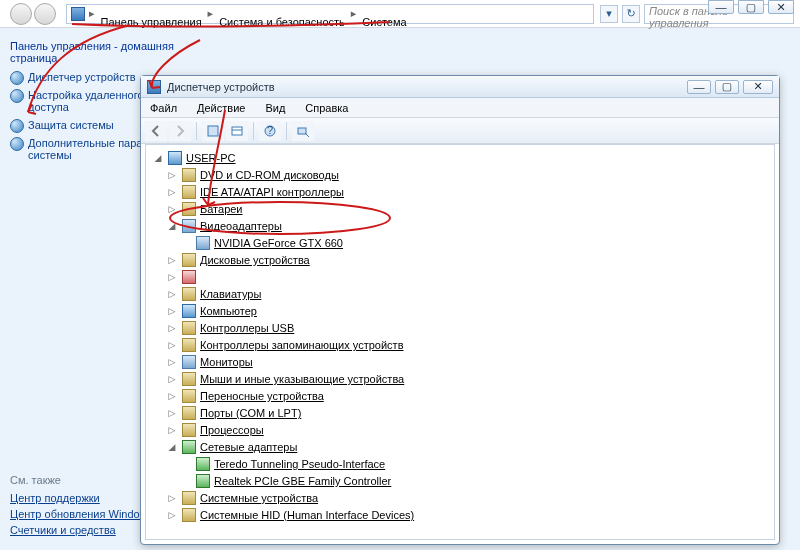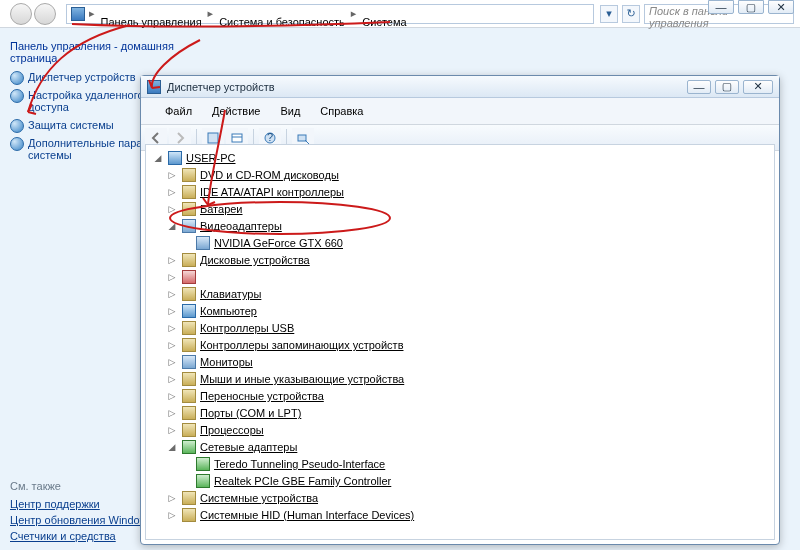--- a/index.html
+++ b/index.html
@@ -13,32 +13,32 @@
   .addr .sep { color:#666;}
   .addr-icon { width:14px; height:14px; background:linear-gradient(#7fb3e0,#3b7abf); border:1px solid #2a5e94;}
   .addr-right { display:flex; align-items:center; gap:4px; margin-left:6px;}
   .dropdown-btn, .refresh-btn { width:18px; height:18px; border:1px solid #b7c9de; background:#f3f7fc; display:flex; align-items:center; justify-content:center; color:#2a5e94;}
   .searchbox { width:150px; height:20px; border:1px solid #b7c9de; background:#fff; margin-left:4px; margin-right:6px; padding:0 4px; color:#888; font-style:italic;}
   
   .sidebar { position:absolute; top:40px; left:10px; width:170px; }
   .sidebar .heading { color:#003399; margin-bottom:4px; }
   .sidebar .link { color:#0a3f8e; padding:3px 0 3px 18px; position:relative; cursor:pointer;}
   .sidebar .link::before { content:""; position:absolute; left:0; top:3px; width:12px; height:12px; border-radius:50%; background:radial-gradient(circle at 30% 30%, #cfe6f8, #3a84c6); border:1px solid #2a6aa8;}
-  .seealso { position:absolute; bottom:6px; left:10px; width:170px; color:#678;}
+  .seealso { position:absolute; bottom:12px; left:10px; width:170px; color:#678;}
   .seealso .hdr { color:#6a7a8a; margin-bottom:4px;}
   .seealso .lnk { color:#0a3f8e; padding:2px 0;text-decoration:underline;}
   
   .dmwin { position:absolute; top:75px; left:140px; width:640px; height:470px; background:#fff; border:1px solid #6b8aac; border-radius:4px; box-shadow:0 2px 8px rgba(0,0,0,.25);}
   .dm-title { height:22px; background:linear-gradient(#f6fafe,#dce8f4); border-bottom:1px solid #b7c9de; display:flex; align-items:center; padding:0 6px;}
   .dm-title .icn { width:14px; height:14px; margin-right:6px; background:linear-gradient(#7fb3e0,#3b7abf); border:1px solid #2a5e94;}
   .dm-title .txt { flex:1; color:#234;}
   .winbtns { display:flex; gap:4px;}
   .winbtn { width:24px; height:14px; border:1px solid #9ab4cf; background:linear-gradient(#fefefe,#e2ecf6); border-radius:2px; display:flex; align-items:center; justify-content:center; color:#234;}
   .winbtn.close { width:30px;}
-  .dm-menu { height:27px; background:#f2f6fb; border-bottom:1px solid #d0d7df; display:flex; align-items:center; padding:0 20px; gap:12px;}
+  .dm-menu { height:20px; background:#f2f6fb; border-bottom:1px solid #d0d7df; display:flex; align-items:center; padding:0 5px; gap:12px;}
   .dm-menu span { color:#000; padding:2px 4px;}
   .dm-toolbar { height:26px; background:linear-gradient(#f8fbfe,#e6eef7); border-bottom:1px solid #d0d7df; display:flex; align-items:center; padding:0 4px; gap:2px;}
   .tbtn { width:22px; height:20px; border:1px solid transparent; display:flex; align-items:center; justify-content:center; background:#f2f6fb;}
   .tbtn svg { width:14px; height:14px;}
   .tsep { width:1px; height:18px; background:#c7d3e0; margin:0 3px;}
   
   .tree-wrap { position:absolute; top:68px; bottom:4px; left:4px; right:4px; border:1px solid #c7d3e0; background:#fff; overflow:auto;}
   .tree { padding:4px 4px 4px 6px;}
   .node { display:flex; align-items:center; height:16px; margin:1px 0;}
   .tw { width:12px; height:12px; display:inline-flex; align-items:center; justify-content:center; color:#6b6b6b; cursor:pointer; font-size:9px;}

